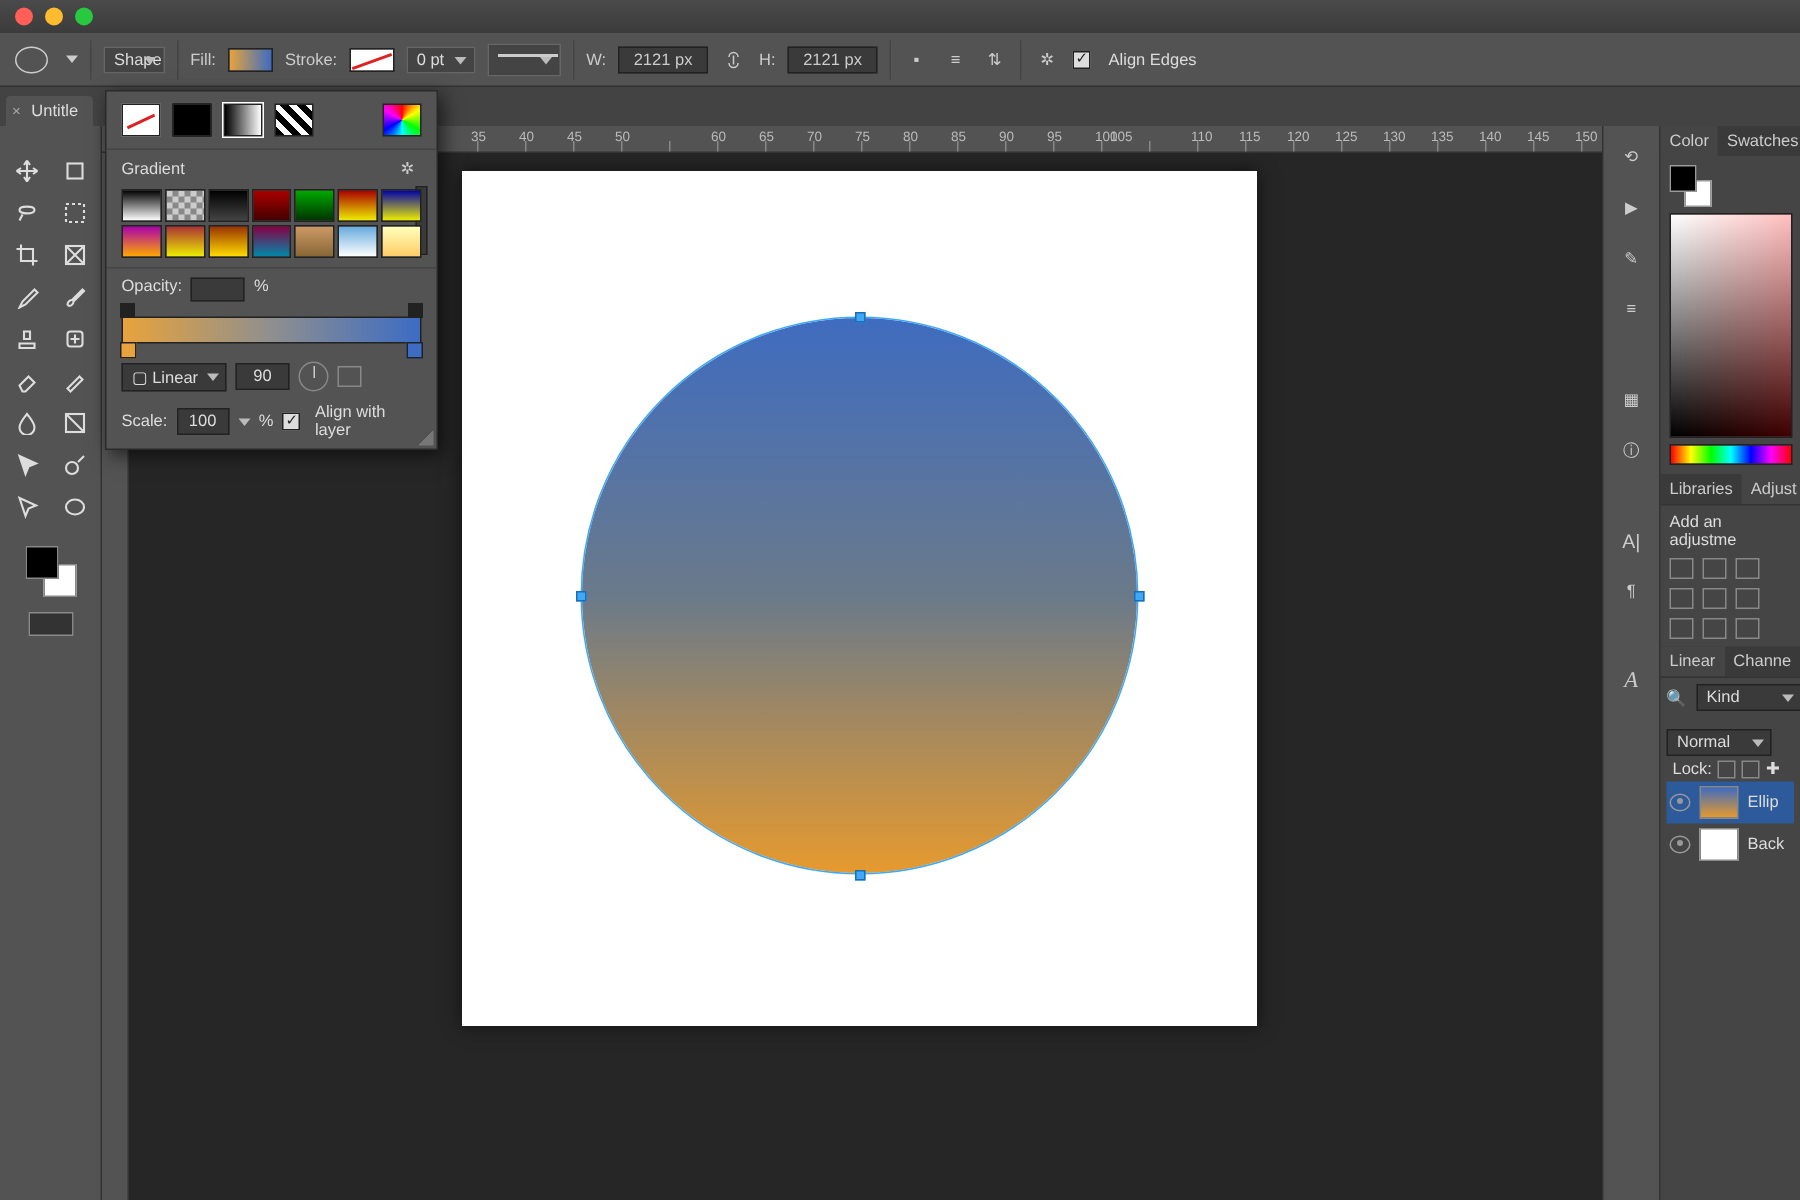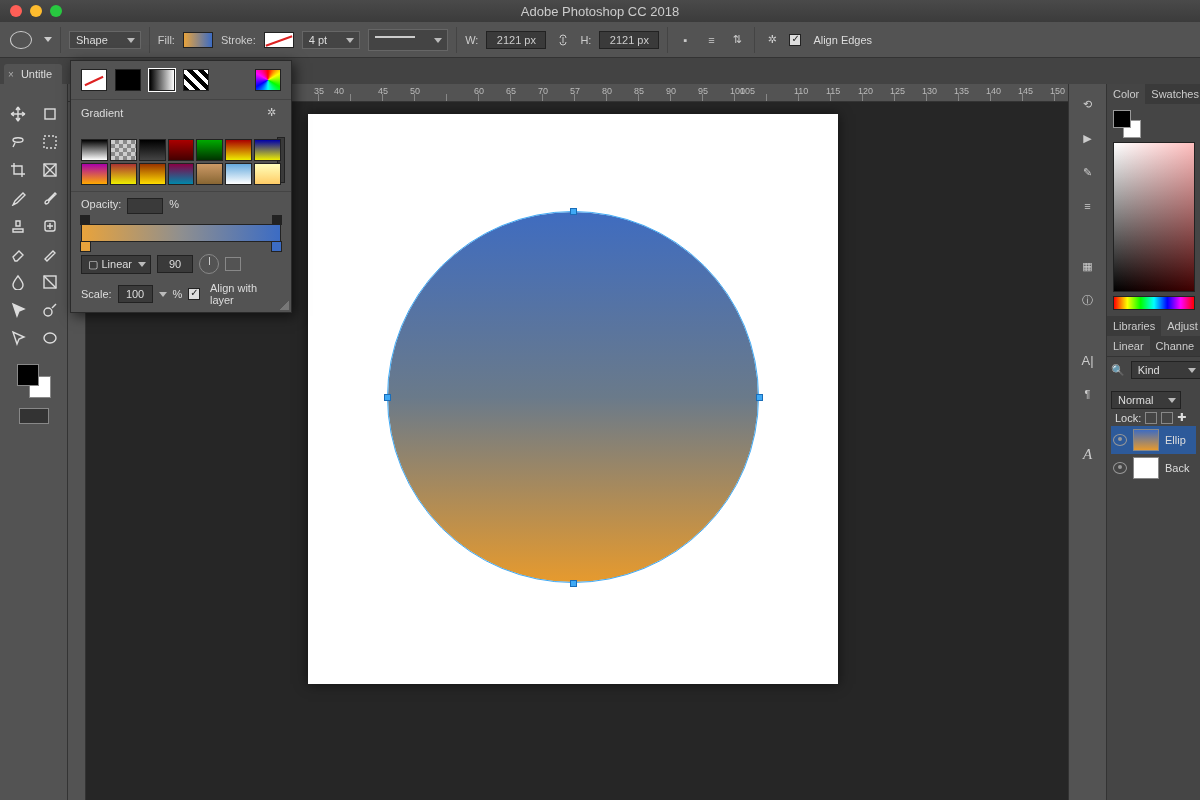--- a/index.html
+++ b/index.html
@@ -9,21 +9,21 @@
   .titlebar { height: 22px; background: linear-gradient(#4a4a4a,#3b3b3b); display:flex; align-items:center; position:relative; }
   .traffic { display:flex; gap:8px; margin-left:10px; }
   .traffic span { width:12px; height:12px; border-radius:50%; display:block; }
   .titlebar .title { position:absolute; left:0; right:0; text-align:center; font-size:13px; color:#ccc; }
 
   
   .optionsbar { height:36px; background:#535353; display:flex; align-items:center; gap:8px; padding:0 10px; border-bottom:1px solid #333; }
   .optionsbar .shape-icon { width:22px; height:18px; border:1.5px solid #ccc; border-radius:50%; }
   .optionsbar .dd { width:0;height:0;border-left:4px solid transparent;border-right:4px solid transparent;border-top:5px solid #ccc; margin-left:4px;}
   .optionsbar .sep { width:1px; height:26px; background:#444; }
-  .select { background:#444; border:1px solid #666; padding:2px 32px 2px 6px; color:#ddd; position:relative; }
+  .select { background:#444; border:1px solid #666; padding:2px 1px 2px 6px; color:#ddd; position:relative; }
   .select::after { content:""; position:absolute; right:5px; top:50%; margin-top:-2px; border-left:4px solid transparent;border-right:4px solid transparent;border-top:5px solid #bbb;}
   .swatch { width:30px; height:16px; border:1px solid #222; }
   .fill-sw { background:linear-gradient(90deg,#e8a33c,#3c6cc4); }
   .stroke-sw { background:linear-gradient(45deg,#fff 40%,#fff 40%) ; position:relative;}
   .stroke-sw::after{content:"";position:absolute;left:0;top:50%;width:100%;height:2px;background:#d22;transform:rotate(-20deg);}
   .lbl { color:#ccc; }
   .numfield { background:#3a3a3a; border:1px solid #222; padding:2px 4px; color:#ccc; width:60px; text-align:center;}
   .stroke-style { width:40px; height:14px; border-top:2px solid #ccc; margin-top:6px;}
   .mini-icon { width:18px;height:18px; display:flex;align-items:center;justify-content:center; color:#ccc;}
   .chk { width:12px;height:12px;background:#ddd;border:1px solid #222;display:inline-block;vertical-align:middle;margin-right:4px;position:relative;}
@@ -94,21 +94,21 @@
   .popover { position:absolute; top:60px; left:70px; width:222px; background:#535353; border:1px solid #2a2a2a; box-shadow:3px 3px 12px rgba(0,0,0,.6); z-index:50; }
   .pop-row1 { display:flex; gap:8px; padding:8px 10px; align-items:center;}
   .ft { width:26px;height:22px;border:1px solid #222; background:#333; display:flex;align-items:center;justify-content:center;}
   .ft.none{background:#fff;position:relative;}
   .ft.none::after{content:"";position:absolute;left:2px;right:2px;top:50%;height:2px;background:#d22;transform:rotate(-25deg);}
   .ft.solid{background:#000;}
   .ft.grad{background:linear-gradient(90deg,#000,#fff);outline:1px solid #fff;}
   .ft.patt{background:repeating-linear-gradient(45deg,#000 0 4px,#fff 4px 8px);}
   .ft.picker{background:conic-gradient(red,yellow,lime,cyan,blue,magenta,red);margin-left:auto;}
   .pop-sec { padding:6px 10px; border-top:1px solid #444;}
-  .pop-sec .hdr{display:flex;align-items:center;justify-content:space-between;margin-bottom:19px;}
+  .pop-sec .hdr{display:flex;align-items:center;justify-content:space-between;margin-bottom:6px;}
   .gear{width:14px;height:14px;color:#ccc;}
   .presets { display:grid; grid-template-columns:repeat(7,1fr); gap:2px; }
   .presets div{height:22px;border:1px solid #222;}
   .p1{background:linear-gradient(#000,#fff);}
   .p2{background:repeating-conic-gradient(#888 0 25%,#ccc 0 50%) 0 0/8px 8px;}
   .p3{background:linear-gradient(#000,#444);}
   .p4{background:linear-gradient(#a00,#400);}
   .p5{background:linear-gradient(#0a0,#030);}
   .p6{background:linear-gradient(#a00,#ee0);}
   .p7{background:linear-gradient(#00a,#ee0);}
@@ -143,34 +143,33 @@
 </style>
 </head>
 <body>
 
 <div class="titlebar">
   <div class="traffic">
     <span style="background:#ff5f57"></span>
     <span style="background:#febc2e"></span>
     <span style="background:#28c840"></span>
   </div>
-  <div class="title">Adobe Photoshop CC 2018</div>
 </div>
 
 <div class="optionsbar">
   <div class="shape-icon"></div>
   <div class="dd"></div>
   <div class="sep"></div>
   <div class="select">Shape</div>
   <div class="sep"></div>
   <span class="lbl">Fill:</span>
   <div class="swatch fill-sw"></div>
   <span class="lbl">Stroke:</span>
   <div class="swatch stroke-sw"></div>
-  <div class="select" style="min-width:46px">4 pt</div>
+  <div class="select" style="min-width:46px">0 pt</div>
   <div class="select" style="min-width:44px;padding-top:0;padding-bottom:0">
       <div class="stroke-style"></div>
     </div>
   <div class="sep"></div>
   <span class="lbl">W:</span>
   <div class="numfield">2121 px</div>
   <div class="mini-icon">
       <svg width="14" height="14" viewBox="0 0 14 14">
         <path d="M4 5a3 3 0 016 0M4 9a3 3 0 006 0M7 4v6" stroke="#ccc" fill="none"></path>
       </svg>
@@ -205,35 +204,35 @@
     <span style="left: 118px;">15</span>
     <i style="left: 122px;"></i>
     <span style="left: 150px;">20</span>
     <i style="left: 154px;"></i>
     <span style="left: 182px;">25</span>
     <i style="left: 186px;"></i>
     <span style="left: 214px;">30</span>
     <i style="left: 218px;"></i>
     <span style="left: 246px;">35</span>
     <i style="left: 250px;"></i>
-    <span style="left: 266px;">40</span>
+    <span style="left: 278px;">40</span>
     <i style="left: 282px;"></i>
     <span style="left: 310px; text-align: right;">45</span>
     <i style="left: 314px;"></i>
     <span style="left: 342px;">50</span>
     <i style="left: 346px;"></i>
     <span style="left: 374px; margin-top: 24px;">55</span>
     <i style="left: 378px;"></i>
     <span style="left: 406px;">60</span>
     <i style="left: 410px;"></i>
     <span style="left: 438px;">65</span>
     <i style="left: 442px;"></i>
     <span style="left: 470px;">70</span>
     <i style="left: 474px;"></i>
-    <span style="left: 502px;">57</span>
+    <span style="left: 502px;">75</span>
     <i style="left: 506px;"></i>
     <span style="left: 534px;">80</span>
     <i style="left: 538px;"></i>
     <span style="left: 566px;">85</span>
     <i style="left: 570px;"></i>
     <span style="left: 598px;">90</span>
     <i style="left: 602px;"></i>
     <span style="left: 630px;">95</span>
     <i style="left: 634px;"></i>
     <span style="left: 662px;">100</span>
@@ -404,20 +403,38 @@
           <div class="a"></div>
         </div>
       <div class="spectrum"></div>
       <div class="hue"></div>
     </div>
 
     <div class="panel-tabs">
       <span>Libraries</span>
       <span class="active">Adjust</span>
     </div>
+    <div class="sect">
+      <h4>Add an adjustme</h4>
+      <div class="adj-icons">
+        <span></span>
+        <span></span>
+        <span></span>
+      </div>
+      <div class="adj-icons">
+        <span></span>
+        <span></span>
+        <span></span>
+      </div>
+      <div class="adj-icons">
+        <span></span>
+        <span></span>
+        <span></span>
+      </div>
+    </div>
 
     <div class="panel-tabs">
       <span class="active">Linear</span>
       <span>Channe</span>
     </div>
     <div class="sect" style="padding:4px">
       <div class="dd-row" style="margin-top:0">
         <div style="font-size:11px">🔍</div>
         <div class="sel">Kind</div>
       </div>

